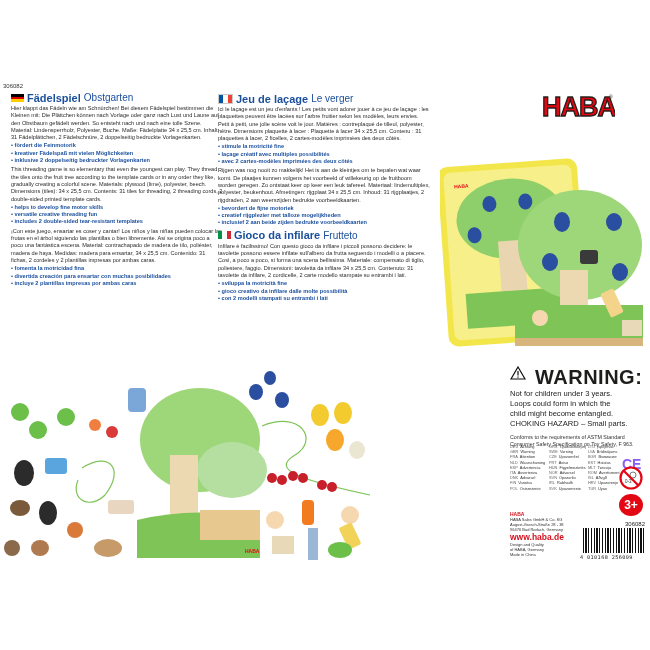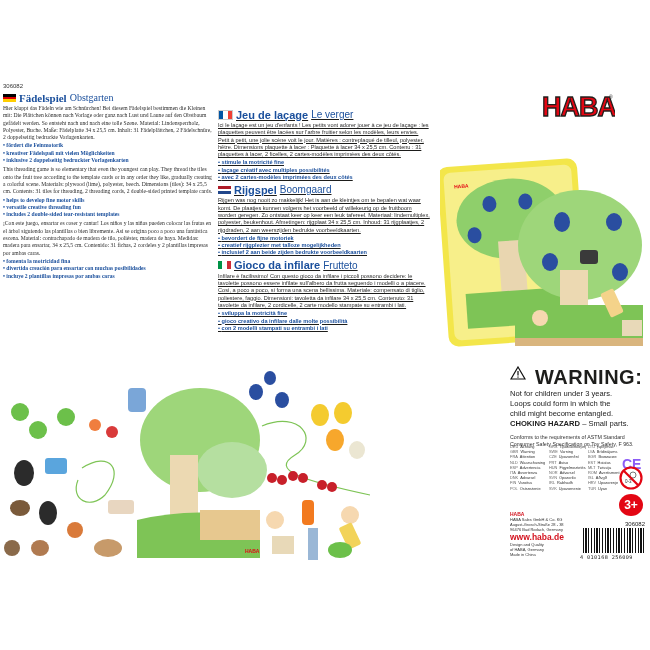--- a/index.html
+++ b/index.html
@@ -1,21 +1,21 @@
 <!DOCTYPE html>
 <html><head>
 <meta charset="utf-8">
 <style>
   html, body { margin:0; padding:0; background:#ffffff; }
   body { width:650px; height:650px; position:relative; overflow:hidden; font-family:"Liberation Sans", sans-serif; color:#1d1d1b; }
   .abs { position:absolute; }
   .article-no { left:3px; top:83px; font-size:6px; color:#333; }
   .col { position:absolute; width:212px; }
-  .col1 { left:3px; top:91px;font-family:Liberation Serif, serif; }
-  .col2 { left:218px; top:108px;text-decoration:underline; }
+  .col1 { left:11px; top:91px; }
+  .col2 { left:218px; top:92px; }
   .sec { margin-bottom:2px; }
   .sec-head { display:flex; align-items:center; height:13px; margin-bottom:1px; }
   .flag { width:13px; height:8px; margin-right:3px; flex:0 0 13px; display:inline-block; }
   .flag-de { background:linear-gradient(#000 0 33%, #dd0000 33% 66%, #ffce00 66%); }
   .flag-us { background:
      linear-gradient(#3c3b6e,#3c3b6e) 0 0/6px 4px no-repeat,
      repeating-linear-gradient(#b22234 0 1.15px, #fff 1.15px 2.3px); }
   .flag-fr { background:linear-gradient(90deg,#0055a4 0 33%, #fff 33% 66%, #ef4135 66%); border:0.3px solid #ccc; }
   .flag-nl { background:linear-gradient(#ae1c28 0 33%, #fff 33% 66%, #21468b 66%); }
   .flag-es { background:linear-gradient(#c60b1e 0 25%, #ffc400 25% 75%, #c60b1e 75%); }
@@ -27,21 +27,21 @@
   ul.bullets li { font-size:5.6px; line-height:7.3px; color:#1a4f9c; font-weight:bold; }
   ul.bullets li::before { content:"\2022  "; }
 
   .haba-logo { left:540px; top:91px; width:75px; height:30px; }
   .box-scene { left:440px; top:140px; width:205px; height:210px; }
 
   .warning-block { left:510px; top:366px; width:140px; }
   .warn-title { display:flex; font-size:20px; font-weight:bold; letter-spacing:0.5px; }
   .warn-tri { margin-right:9px; }
   .warn-line { font-size:7.6px; line-height:10px; color:#222; }
-  .warn-strong { font-weight:bold; }
+  .warn-strong { font-weight:normal; }
   .astm { font-size:5.3px; line-height:7px; color:#333; margin-top:5px; }
 
   .lang-grid { left:510px; top:444px; width:108px; display:grid; grid-template-columns:38px 38px 32px; column-gap:1px; }
   .lang-cell { font-size:3.9px; line-height:5.2px; color:#333; white-space:nowrap; overflow:hidden; }
   .lang-cell b { font-weight:normal; color:#666; margin-right:2px; }
 
   .ce-mark { left:622px; top:444px; font-size:14px; font-weight:bold; color:#8b5cf6;margin-top:12px; }
   .age-warning { left:619px; top:466px; width:24px; height:24px; }
   .age-badge { left:619px; top:494px; width:24px; height:22px; background:#e30613; border-radius:50%; color:#fff; font-weight:bold; font-size:12px; text-align:center; line-height:22px; }
 
@@ -103,25 +103,20 @@
         <span class="title-light">Le verger</span>
       </div>
     <div class="body-text">Ici le laçage est un jeu d'enfants ! Les petits vont adorer jouer à ce jeu de laçage : les plaquettes peuvent être lacées sur l'arbre fruitier selon les modèles, leurs envies. Petit à petit, une jolie scène voit le jour. Matières : contreplaqué de tilleul, polyester, hêtre. Dimensions plaquette à lacer : Plaquette à lacer 34 x 25,5 cm. Contenu : 31 plaquettes à lacer, 2 ficelles, 2 cartes-modèles imprimées des deux côtés.</div>
     <ul class="bullets">
       <li>stimule la motricité fine</li>
       <li>laçage créatif avec multiples possibilités</li>
       <li>avec 2 cartes-modèles imprimées des deux côtés</li>
     </ul>
   </div>
   <div class="sec">
-    <div class="sec-head">
-        <span class="flag flag-nl"></span>
-        <span class="title-bold">Rijgspel</span>
-        <span class="title-light">Boomgaard</span>
-      </div>
     <div class="body-text">Rijgen was nog nooit zo makkelijk! Het is aan de kleintjes om te bepalen wat waar komt. De plaatjes kunnen volgens het voorbeeld of willekeurig op de fruitboom worden geregen. Zo ontstaat keer op keer een leuk tafereel. Materiaal: lindemultiplex, polyester, beukenhout. Afmetingen: rijgplaat 34 x 25,5 cm. Inhoud: 31 rijgplaatjes, 2 rijgdraden, 2 aan weerszijden bedrukte voorbeeldkaarten.</div>
     <ul class="bullets">
       <li>bevordert de fijne motoriek</li>
       <li>creatief rijgplezier met talloze mogelijkheden</li>
       <li>inclusief 2 aan beide zijden bedrukte voorbeeldkaarten</li>
     </ul>
   </div>
   <div class="sec">
     <div class="sec-head">
         <span class="flag flag-it"></span>

